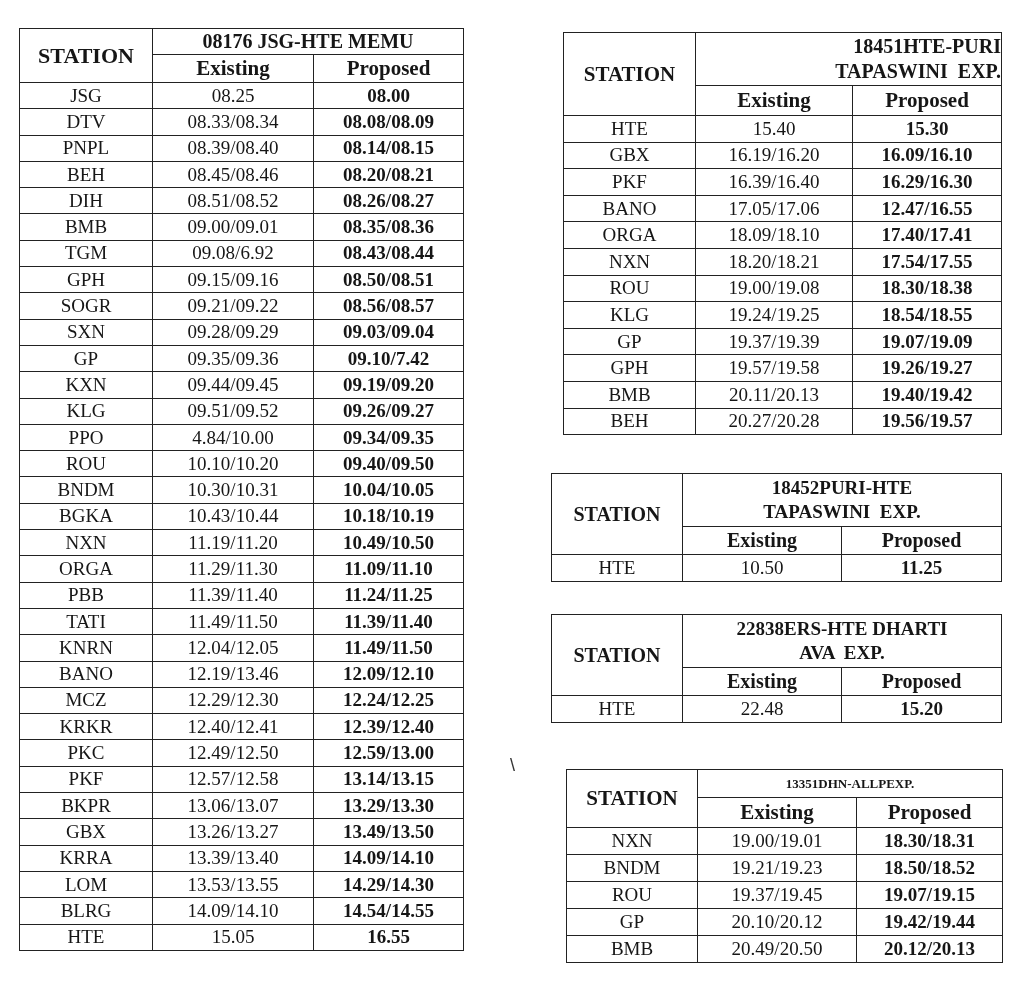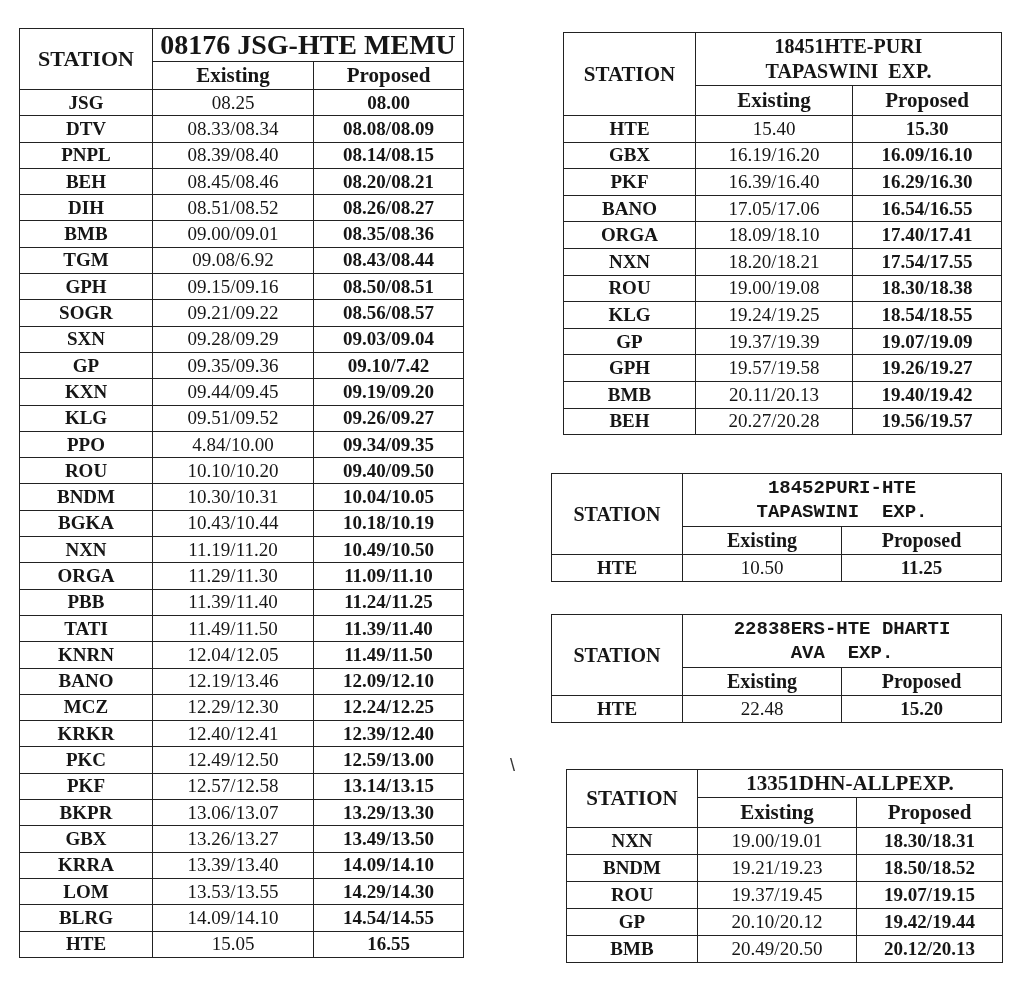--- a/index.html
+++ b/index.html
@@ -8,56 +8,56 @@
     font-family:"Liberation Serif", "DejaVu Serif", serif; color:#161616;
   }
   table.tt {
     position:absolute; border-collapse:collapse; table-layout:fixed; background:#fff;
   }
   table.tt td, table.tt th {
     border:1.6px solid #222; padding:0; text-align:center; vertical-align:middle;
     white-space:nowrap; overflow:hidden;
   }
   table.tt th { font-weight:bold; }
-  table.tt td.st { font-weight:bold; }
+  table.tt td.st { font-weight:normal; }
   table.tt td.ex { font-weight:normal;font-family:Liberation Serif, serif; }
   table.tt td.pr { font-weight:bold;margin-top:40px; }
 
   
   #t1 { left:19px; top:28px; width:444px; font-size:19px; }
   #t1 col.c1 { width:133px; } #t1 col.c2 { width:161px; } #t1 col.c3 { width:150px; }
   #t1 th.station { font-size:22px; }
-  #t1 th.title { height:25px; font-size:28px; }
+  #t1 th.title { height:25px; font-size:20px; }
   #t1 th.sub { height:27px; font-size:21px; }
   #t1 td { height:25.3px; line-height:20px; }
 
   
   #t2 { left:563px; top:32px; width:438px; font-size:19px; }
   #t2 col.c1 { width:132px; } #t2 col.c2 { width:157px; } #t2 col.c3 { width:149px; }
   #t2 th.station { font-size:21px; }
-  #t2 th.title { height:52px; font-size:20px; line-height:25px; }
+  #t2 th.title { height:52px; font-size:20px; line-height:25px;text-align:right; }
   #t2 th.sub { height:29px; font-size:21px; }
   #t2 td { height:25.6px; line-height:20px; }
 
   
   #t3, #t4 { left:551px; width:450px; font-size:19px; }
   #t3 { top:473px; } #t4 { top:614px; }
   #t3 col.c1, #t4 col.c1 { width:131px; }
   #t3 col.c2, #t4 col.c2 { width:159px; }
   #t3 col.c3, #t4 col.c3 { width:160px; }
   #t3 th.station, #t4 th.station { font-size:20px; }
-  #t3 th.title, #t4 th.title { height:52px; font-size:19px; line-height:24px;font-family:Liberation Mono, monospace; }
+  #t3 th.title, #t4 th.title { height:52px; font-size:19px; line-height:24px; }
   #t3 th.sub, #t4 th.sub { height:27px; font-size:20px; }
   #t3 td, #t4 td { height:26px; line-height:20px; }
 
   
   #t5 { left:566px; top:769px; width:436px; font-size:19px; }
   #t5 col.c1 { width:131px; } #t5 col.c2 { width:159px; } #t5 col.c3 { width:146px; }
   #t5 th.station { font-size:21px; }
-  #t5 th.title { height:27px; font-size:21px; }
+  #t5 th.title { height:27px; font-size:13px; }
   #t5 th.sub { height:29px; font-size:21px; }
   #t5 td { height:26px; line-height:20px; }
 
   .stray { position:absolute; left:510px; top:755px; font-size:18px; color:#333;
            font-family:"Liberation Sans", sans-serif; }
 </style>
 </head>
 <body>
 
 <table class="tt" id="t1">
@@ -278,21 +278,21 @@
         <td class="pr">16.09/16.10</td>
       </tr>
       <tr>
         <td class="st">PKF</td>
         <td class="ex">16.39/16.40</td>
         <td class="pr">16.29/16.30</td>
       </tr>
       <tr>
         <td class="st">BANO</td>
         <td class="ex">17.05/17.06</td>
-        <td class="pr">16.54/16.55</td>
+        <td class="pr">12.47/16.55</td>
       </tr>
       <tr>
         <td class="st">ORGA</td>
         <td class="ex">18.09/18.10</td>
         <td class="pr">17.40/17.41</td>
       </tr>
       <tr>
         <td class="st">NXN</td>
         <td class="ex">18.20/18.21</td>
         <td class="pr">17.54/17.55</td>

